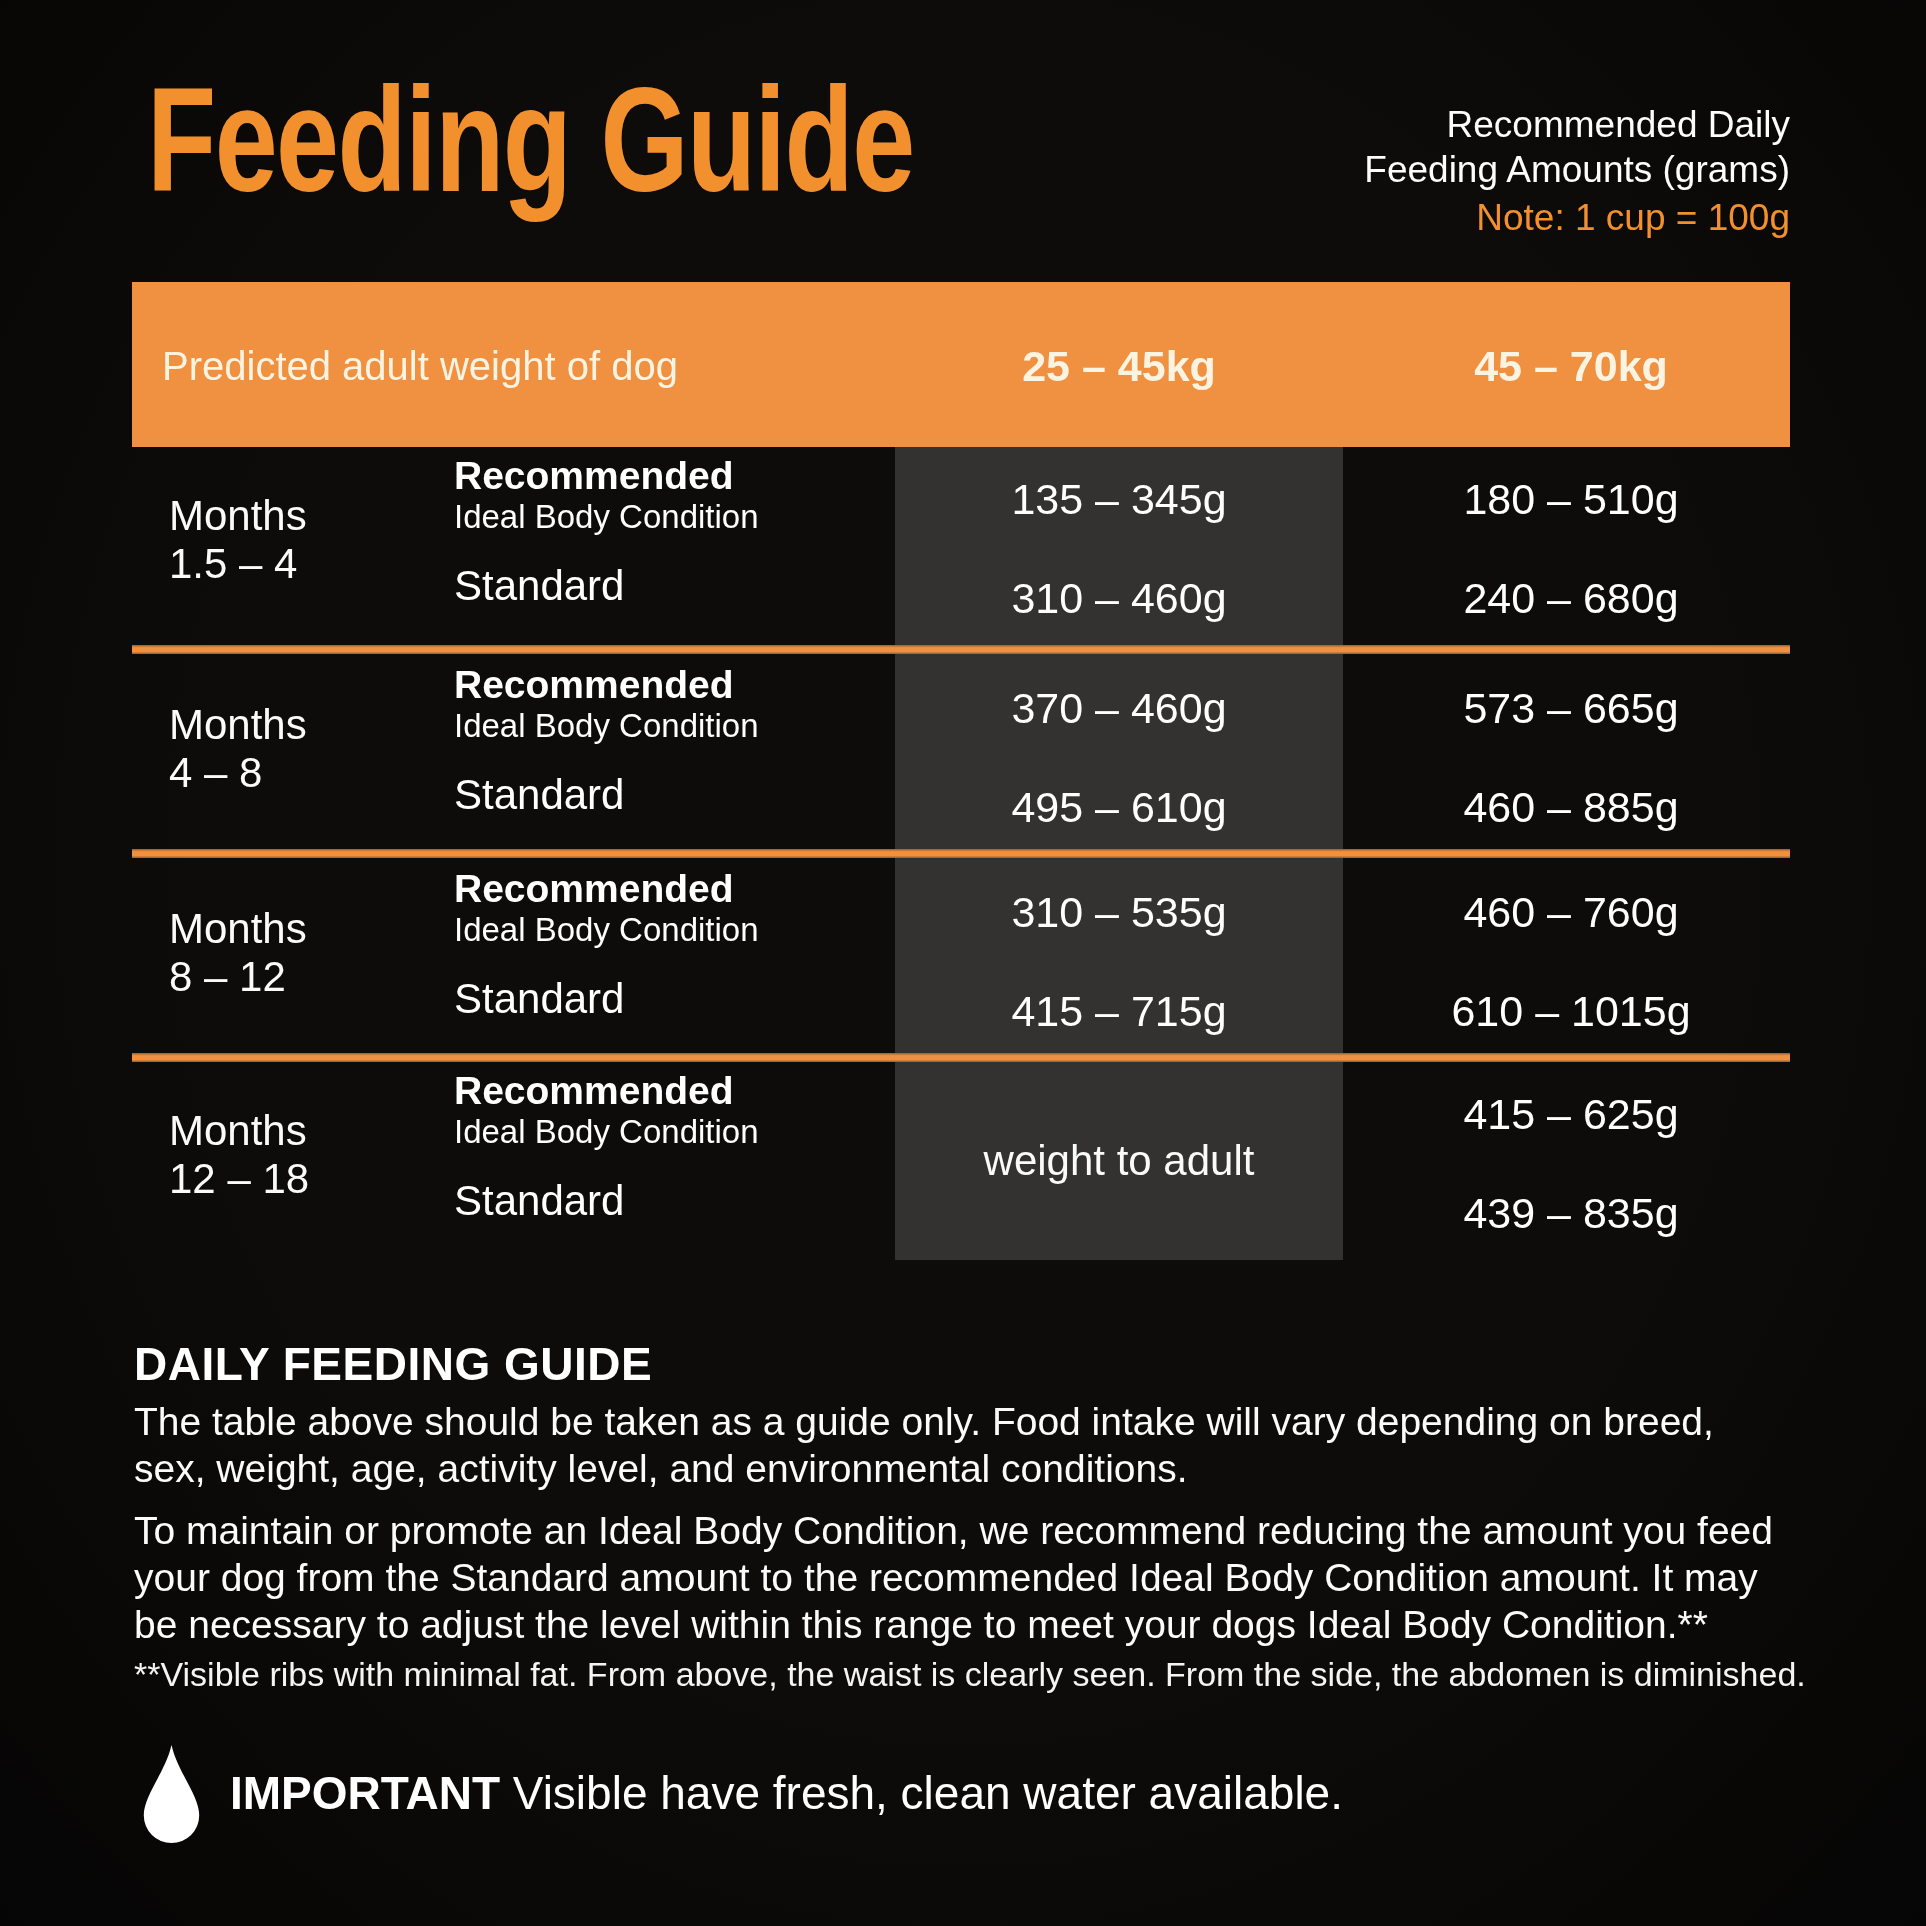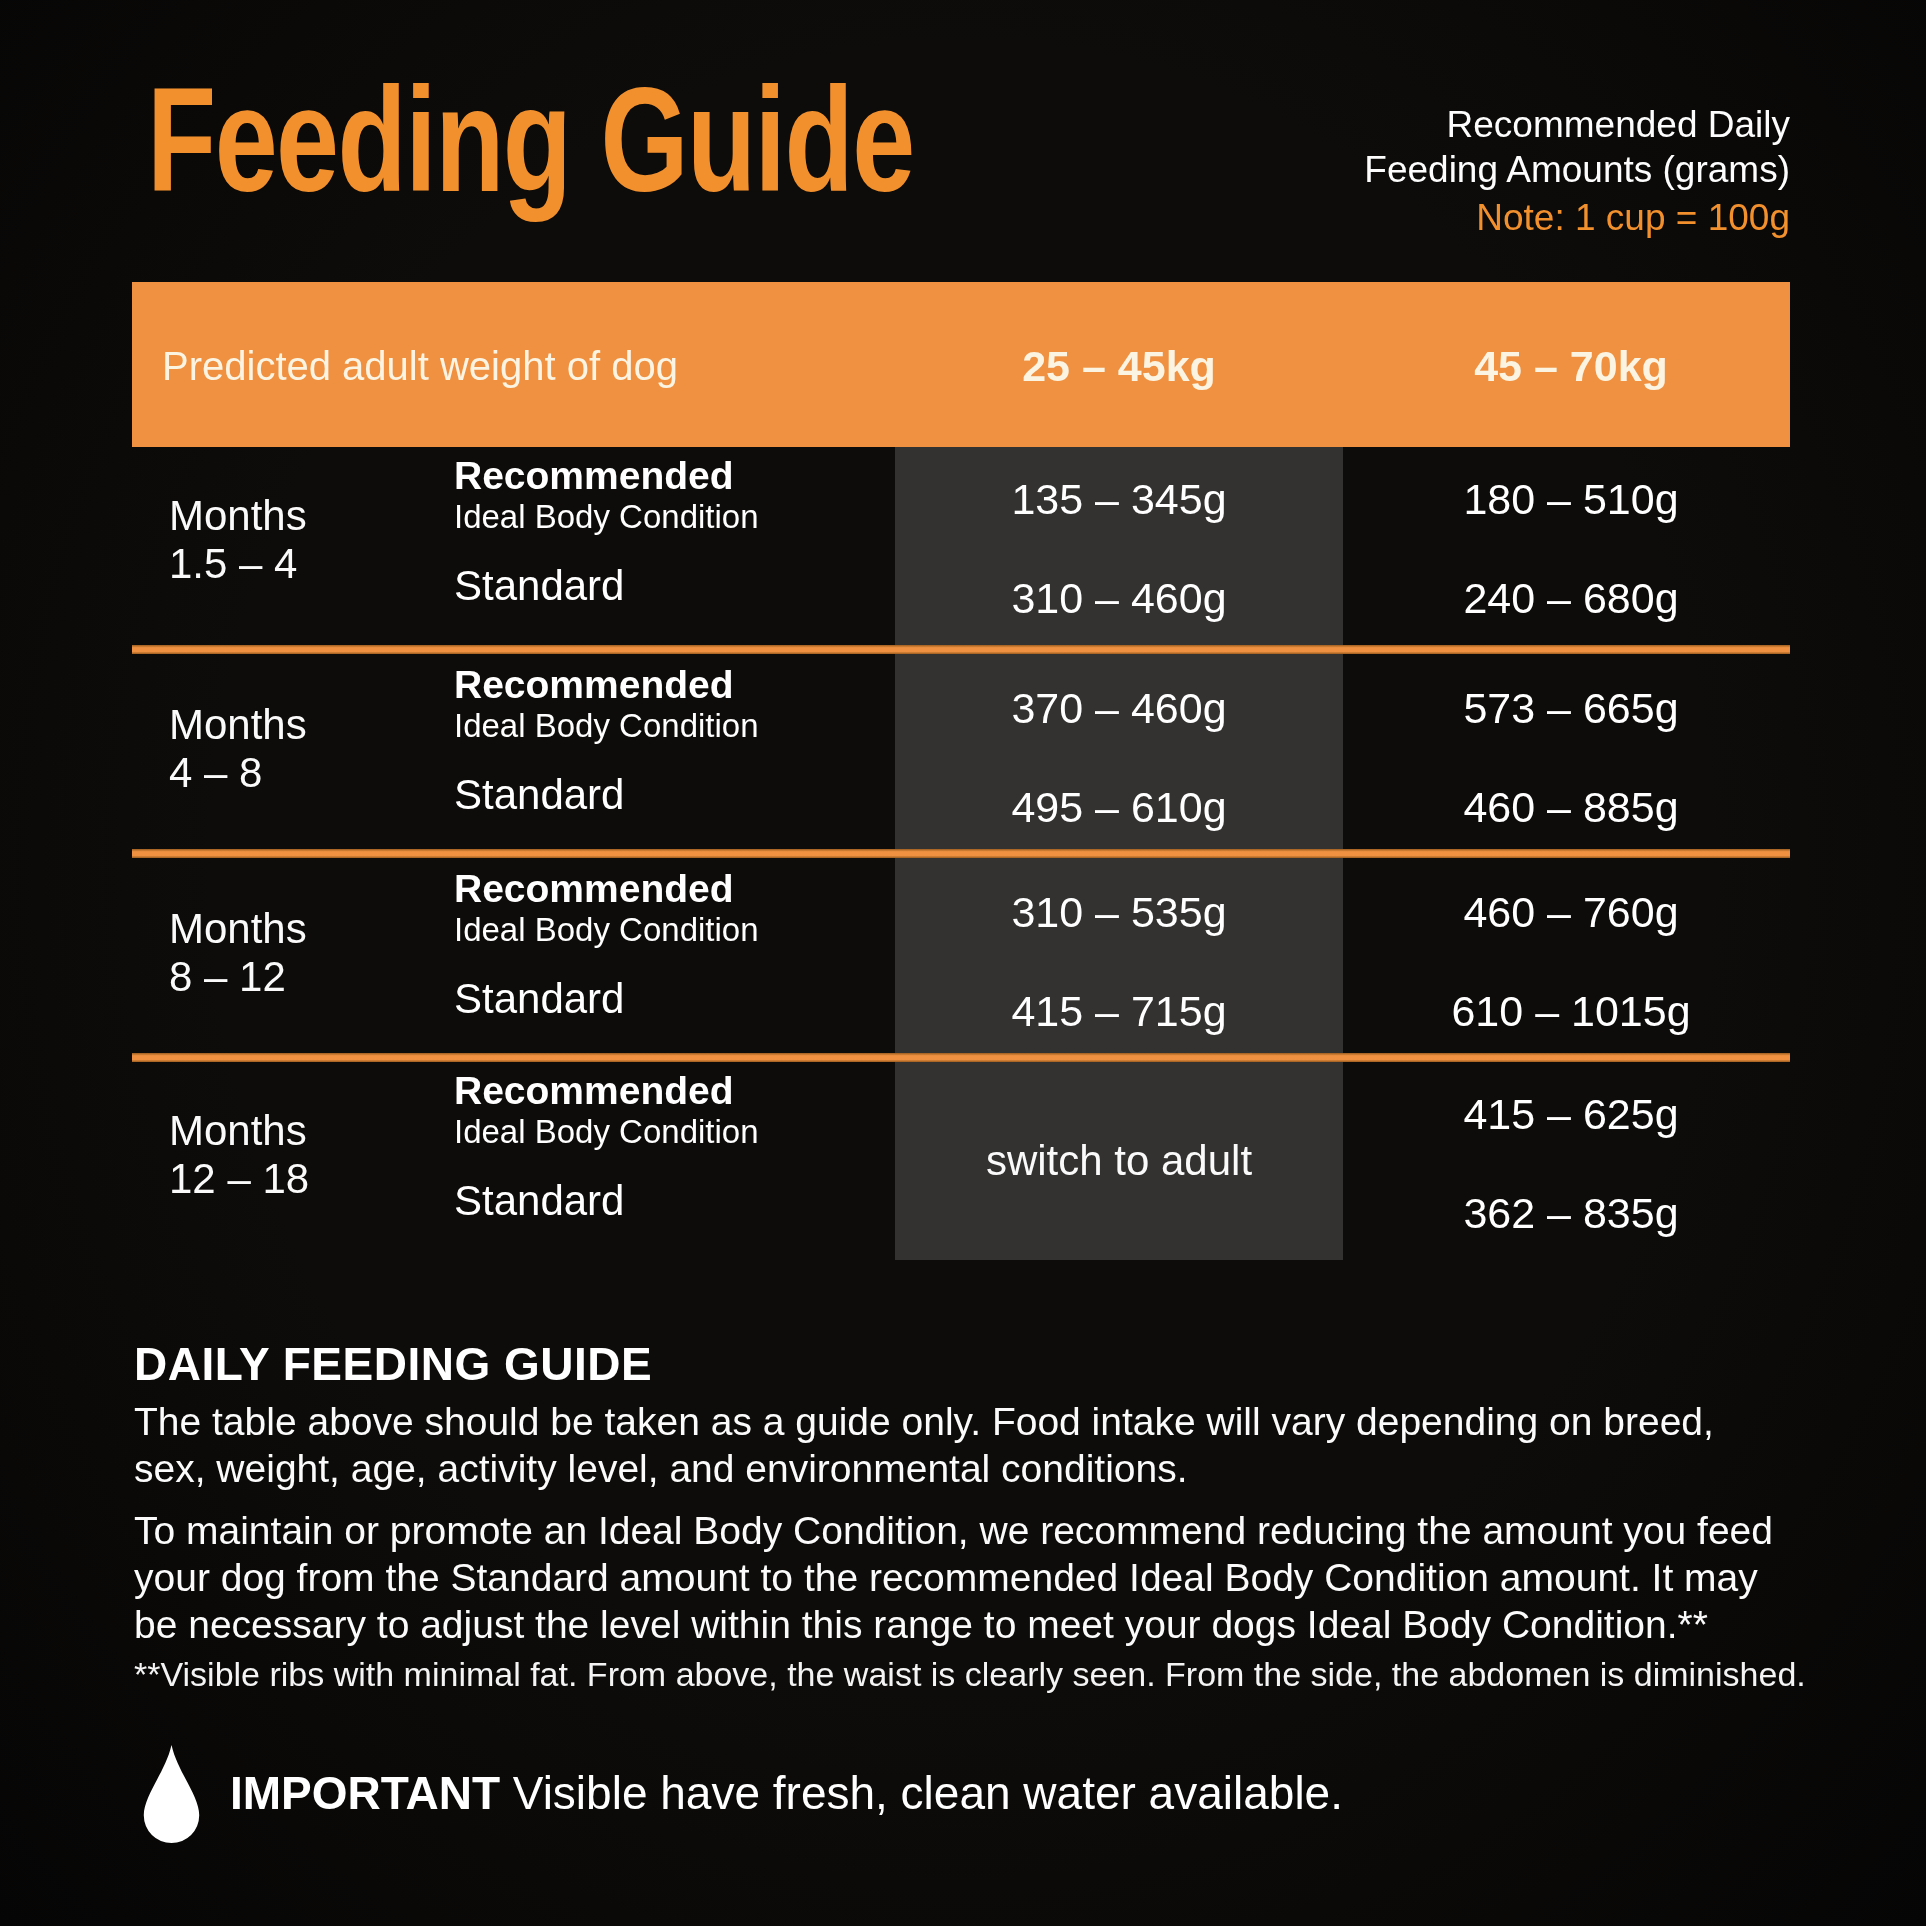--- a/index.html
+++ b/index.html
@@ -128,23 +128,23 @@
   <div class="abs divider d3"></div>
 
   <div class="abs group g4">
     <div class="months">Months
 12 – 18</div>
     <div class="recblk">
       <div class="rec-t">Recommended</div>
       <div class="rec-s">Ideal Body Condition</div>
     </div>
     <div class="stdlbl">Standard</div>
-    <div class="switchnote">switch to adult</div>
+    <div class="switchnote">weight to adult</div>
     <div class="val c45 v1">415 – 625g</div>
-    <div class="val c45 v2">362 – 835g</div>
+    <div class="val c45 v2">439 – 835g</div>
   </div>
 
   <div class="abs dg-head">DAILY FEEDING GUIDE</div>
   <div class="abs para p1">The table above should be taken as a guide only. Food intake will vary depending on breed,
 sex, weight, age, activity level, and environmental conditions.</div>
   <div class="abs para p2">To maintain or promote an Ideal Body Condition, we recommend reducing the amount you feed
 your dog from the Standard amount to the recommended Ideal Body Condition amount. It may
 be necessary to adjust the level within this range to meet your dogs Ideal Body Condition.**</div>
   <div class="abs footnote">**Visible ribs with minimal fat. From above, the waist is clearly seen. From the side, the abdomen is diminished.</div>
 

